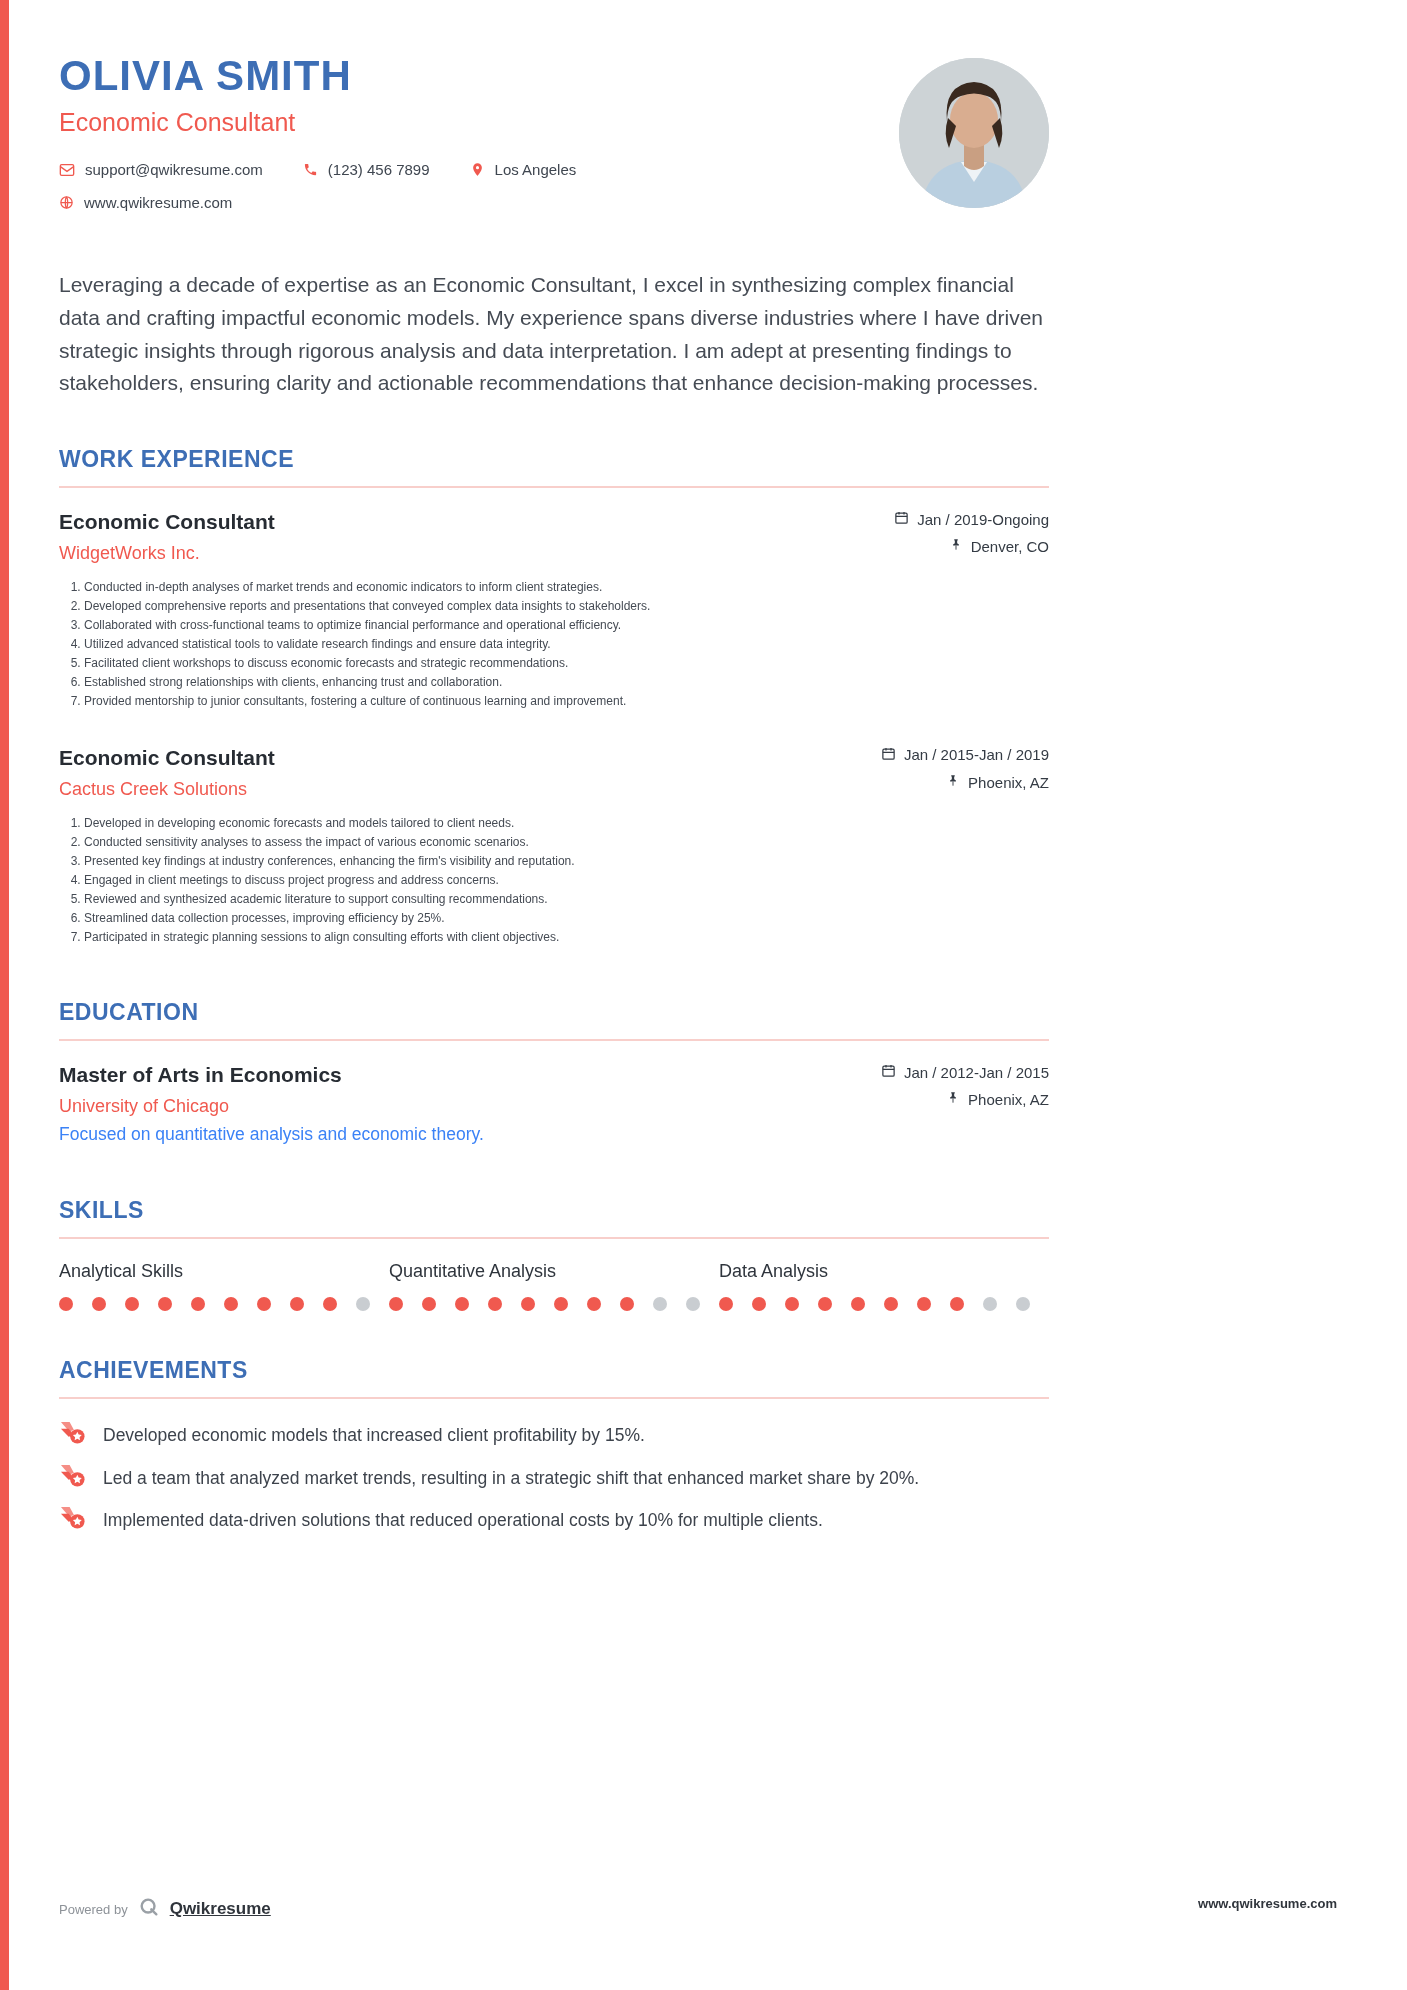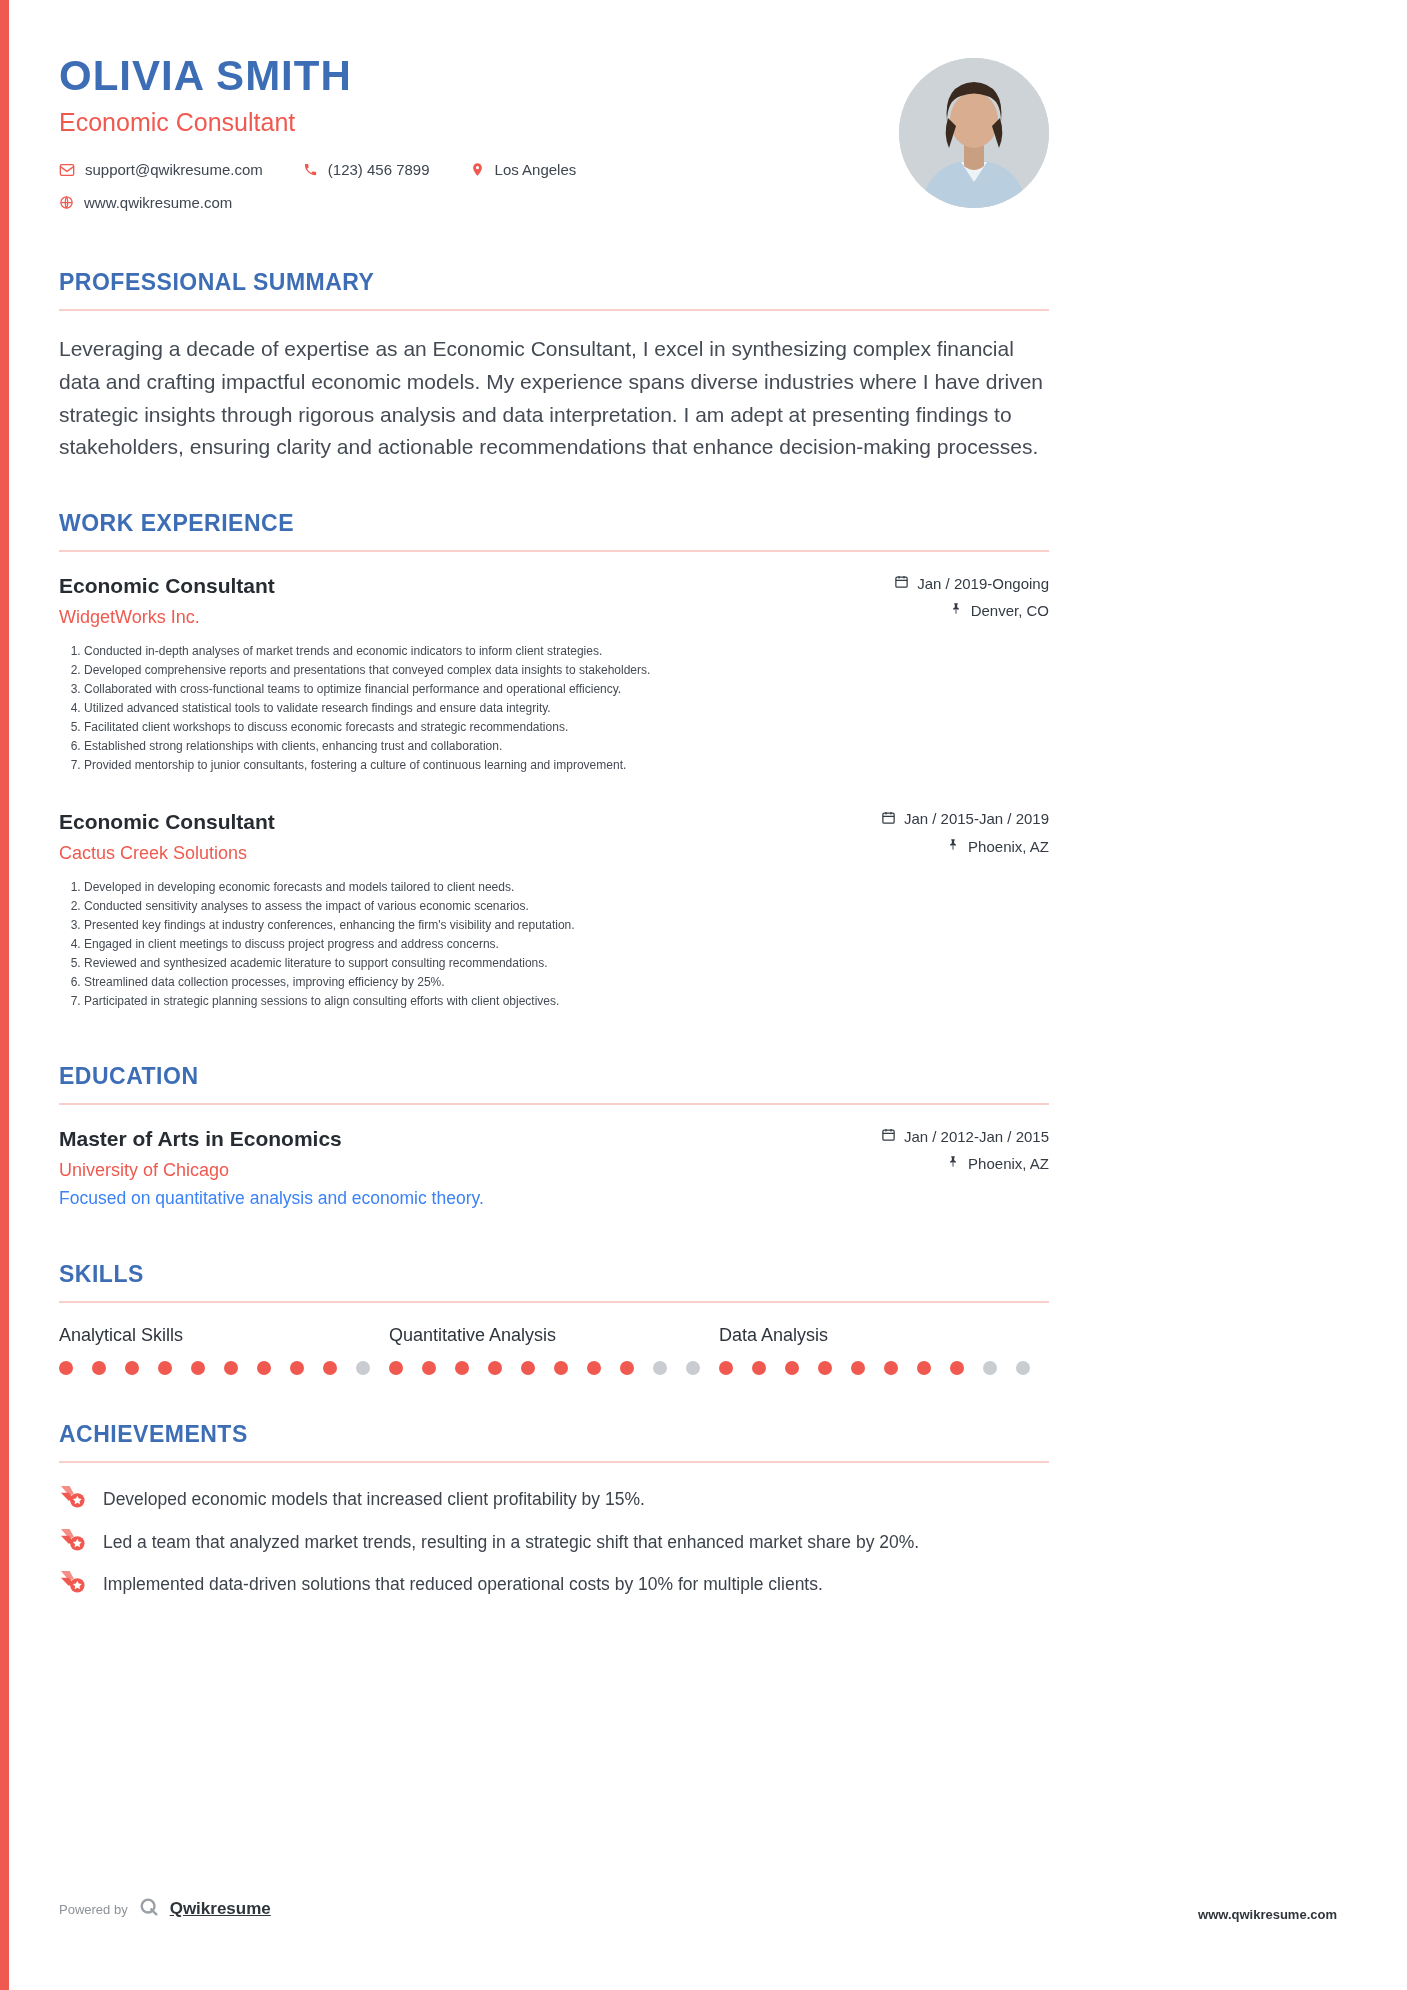--- a/index.html
+++ b/index.html
@@ -50,21 +50,21 @@
   .dot.on { background: #f0594f; }
 
   
   .ach-list { display: flex; flex-direction: column; gap: 16px; }
   .ach-row { display: flex; align-items: flex-start; gap: 17px; }
   .ach-icon { flex-shrink: 0; display: inline-flex; margin-top: -2px; }
   .ach-text { font-size: 17.5px; color: #3d434c; line-height: 1.4; padding-top: 2px; }
 
   
   .footer { position: absolute; left: 59px; right: 70px; bottom: 68px;
-            display: flex; justify-content: space-between; align-items: flex-end; gap: 12px; }
+            display: flex; justify-content: space-between; align-items: flex-start; gap: 12px; }
   .footer-left { display: inline-flex; align-items: center; gap: 10px; }
   .powered { font-size: 13px; color: #8d9298; }
   .brand { font-size: 17px; color: #30353c; font-weight: 600; text-decoration: underline; }
   .footer-url { font-size: 13px; color: #30353c; font-weight: 600; text-decoration: none; }
 </style>
 </head>
 <body>
 
 <div class="stripe"></div>
 
@@ -124,21 +124,20 @@
         <path d="M65 84 h20 v24 q-10 8 -20 0 Z" fill="#c99f82"></path>
         <ellipse cx="75" cy="62" rx="24" ry="28" fill="#d9ad90"></ellipse>
         <path d="M48 64 Q44 26 75 24 Q106 26 102 64 Q102 42 88 38 Q75 33 62 38 Q48 42 48 64 Z" fill="#39291f"></path>
         <path d="M49 60 Q44 76 50 90 L57 68 Z" fill="#39291f"></path>
         <path d="M101 60 Q106 76 100 90 L93 68 Z" fill="#39291f"></path>
       </svg>
     </div>
   </div>
 
   <section class="section first">
-    <h2>PROFESSIONAL SUMMARY</h2>
     <p class="summary-text" style="margin:0;">Leveraging a decade of expertise as an Economic Consultant, I excel in synthesizing complex financial data and crafting impactful economic models. My experience spans diverse industries where I have driven strategic insights through rigorous analysis and data interpretation. I am adept at presenting findings to stakeholders, ensuring clarity and actionable recommendations that enhance decision-making processes.</p>
   </section>
 
   <section class="section">
     <h2>WORK EXPERIENCE</h2>
 
     <article class="job">
       <div class="job-head">
         <div>
           <div class="job-title">Economic Consultant</div>

